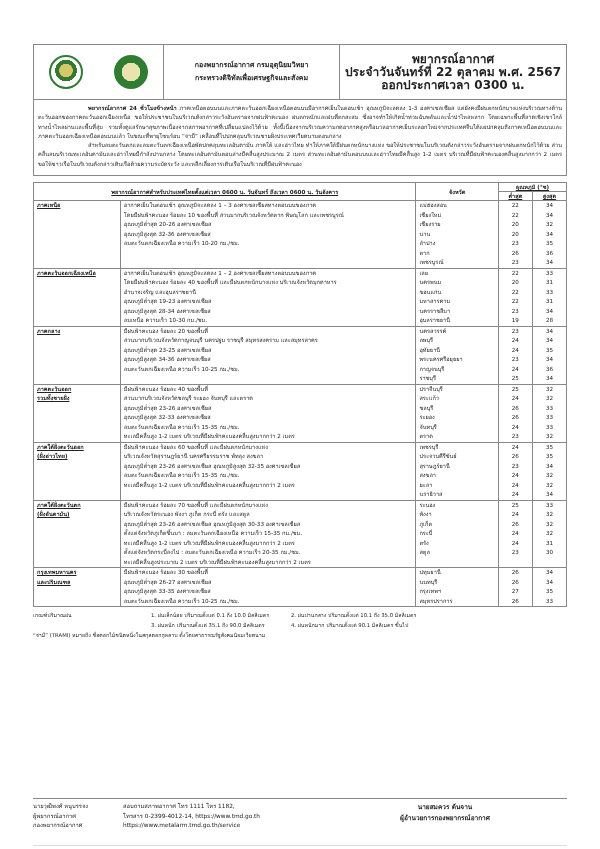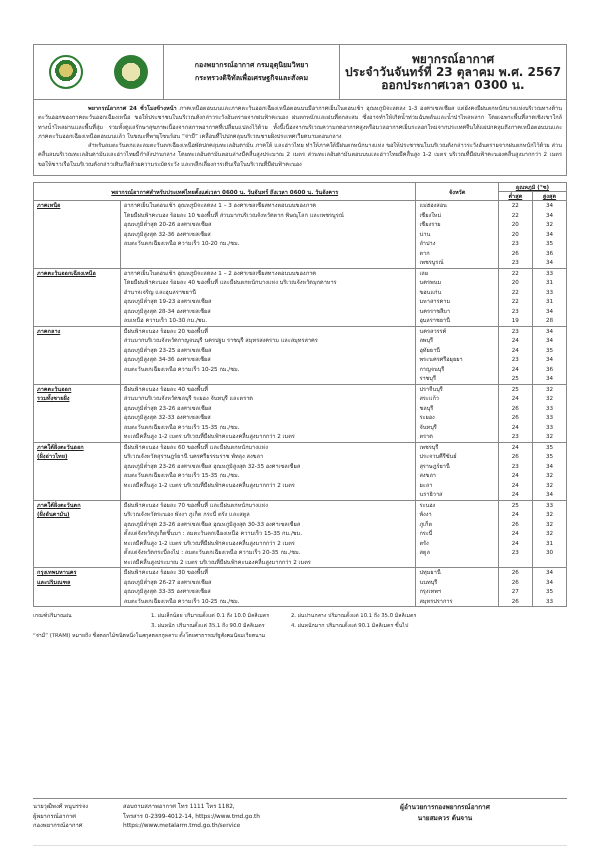--- a/index.html
+++ b/index.html
@@ -44,21 +44,21 @@
     <div class="logos">
       <div class="logo logo1"></div>
       <div class="logo logo2"></div>
     </div>
     <div class="hdr-mid">
       <div>กองพยากรณ์อากาศ กรมอุตุนิยมวิทยา</div>
       <div>กระทรวงดิจิทัลเพื่อเศรษฐกิจและสังคม</div>
     </div>
     <div class="hdr-right">
       <div>พยากรณ์อากาศ</div>
-      <div>ประจำวันจันทร์ที่ 23 ตุลาคม พ.ศ. 2567</div>
+      <div>ประจำวันจันทร์ที่ 22 ตุลาคม พ.ศ. 2567</div>
       <div>ออกประกาศเวลา 0300 น.</div>
     </div>
   </div>
 
   <div class="summary">
     <p><b>พยากรณ์อากาศ 24 ชั่วโมงข้างหน้า</b> <span>ภาคเหนือตอนบนและภาคตะวันออกเฉียงเหนือตอนบนมีอากาศเย็นในตอนเช้า อุณหภูมิจะลดลง 1-3 องศาเซลเซียส แต่ยังคงมีฝนตกหนักบางแห่งบริเวณทางด้านตะวันออกของภาคตะวันออกเฉียงเหนือ ขอให้ประชาชนในบริเวณดังกล่าวระวังอันตรายจากฝนฟ้าคะนอง ฝนตกหนักและฝนที่ตกสะสม ซึ่งอาจทำให้เกิดน้ำท่วมฉับพลันและน้ำป่าไหลหลาก โดยเฉพาะพื้นที่ลาดเชิงเขาใกล้ทางน้ำไหลผ่านและพื้นที่ลุ่ม รวมทั้งดูแลรักษาสุขภาพเนื่องจากสภาพอากาศที่เปลี่ยนแปลงไว้ด้วย ทั้งนี้เนื่องจากบริเวณความกดอากาศสูงหรือมวลอากาศเย็นระลอกใหม่จากประเทศจีนได้แผ่ปกคลุมถึงภาคเหนือตอนบนและภาคตะวันออกเฉียงเหนือตอนบนแล้ว ในขณะที่พายุโซนร้อน “จ่ามี” เคลื่อนที่ไปปกคลุมบริเวณชายฝั่งประเทศเวียดนามตอนกลาง</span></p>
     <p>สำหรับลมตะวันตกและลมตะวันตกเฉียงเหนือพัดปกคลุมทะเลอันดามัน ภาคใต้ และอ่าวไทย ทำให้ภาคใต้มีฝนตกหนักบางแห่ง ขอให้ประชาชนในบริเวณดังกล่าวระวังอันตรายจากฝนตกหนักไว้ด้วย ส่วนคลื่นลมบริเวณทะเลอันดามันและอ่าวไทยมีกำลังปานกลาง โดยทะเลอันดามันตอนล่างมีคลื่นสูงประมาณ 2 เมตร ส่วนทะเลอันดามันตอนบนและอ่าวไทยมีคลื่นสูง 1-2 เมตร บริเวณที่มีฝนฟ้าคะนองคลื่นสูงมากกว่า 2 เมตร ขอให้ชาวเรือในบริเวณดังกล่าวเดินเรือด้วยความระมัดระวัง และหลีกเลี่ยงการเดินเรือในบริเวณที่มีฝนฟ้าคะนอง</p>
   </div>
 
   <table>
@@ -362,17 +362,17 @@
     <div>นายวุฒิพงศ์ หนูบรรจง</div>
     <div>ผู้พยากรณ์อากาศ</div>
     <div>กองพยากรณ์อากาศ</div>
   </div>
   <div class="f2">
     <div>สอบถามสภาพอากาศ โทร 1111 โทร 1182,</div>
     <div>โทรสาร 0-2399-4012-14, https://www.tmd.go.th</div>
     <div>https://www.metalarm.tmd.go.th/service</div>
   </div>
   <div class="f3">
+    <div>นายสมควร ต้นจาน</div>
     <div>ผู้อำนวยการกองพยากรณ์อากาศ</div>
-    <div>นายสมควร ต้นจาน</div>
   </div>
 </div>
 <div class="bottom-rule"></div>
 
 </body></html>

